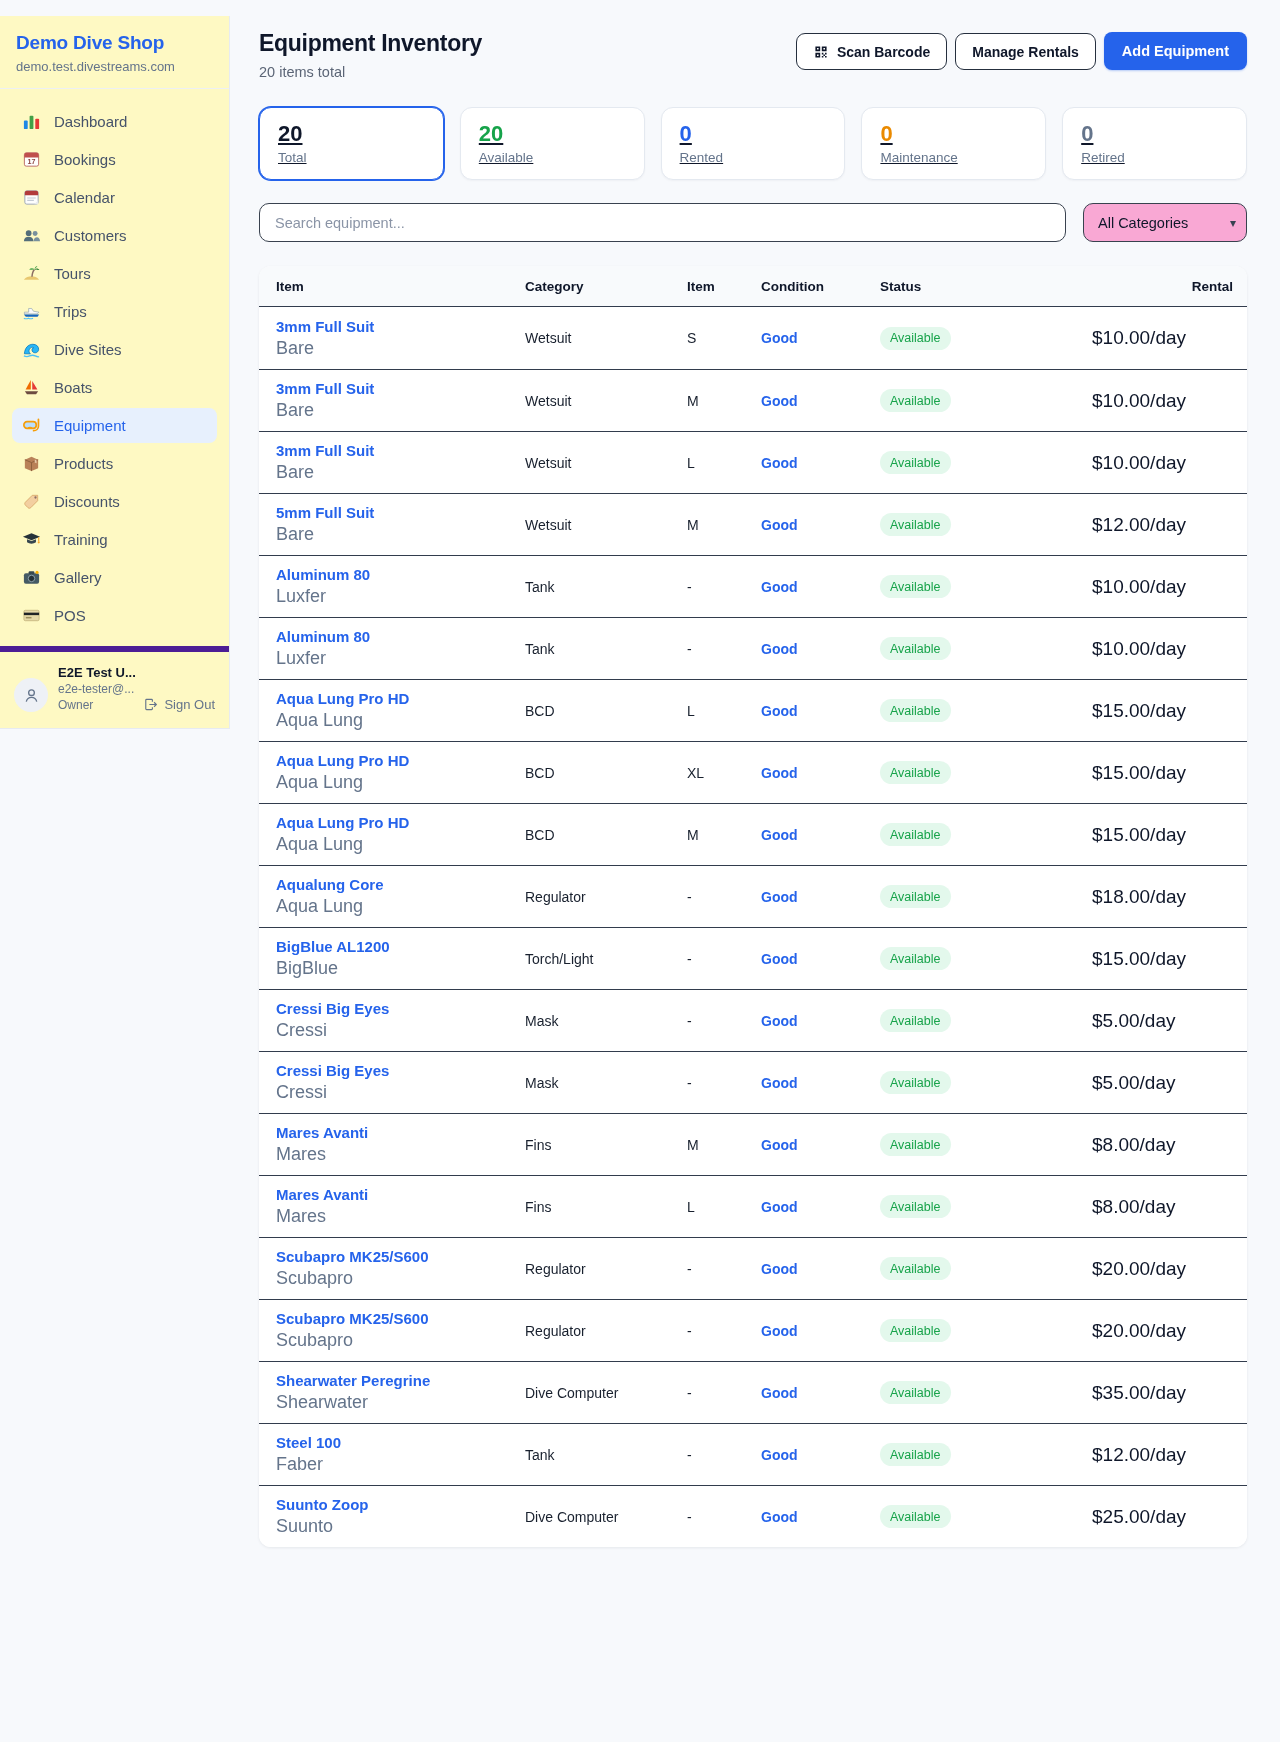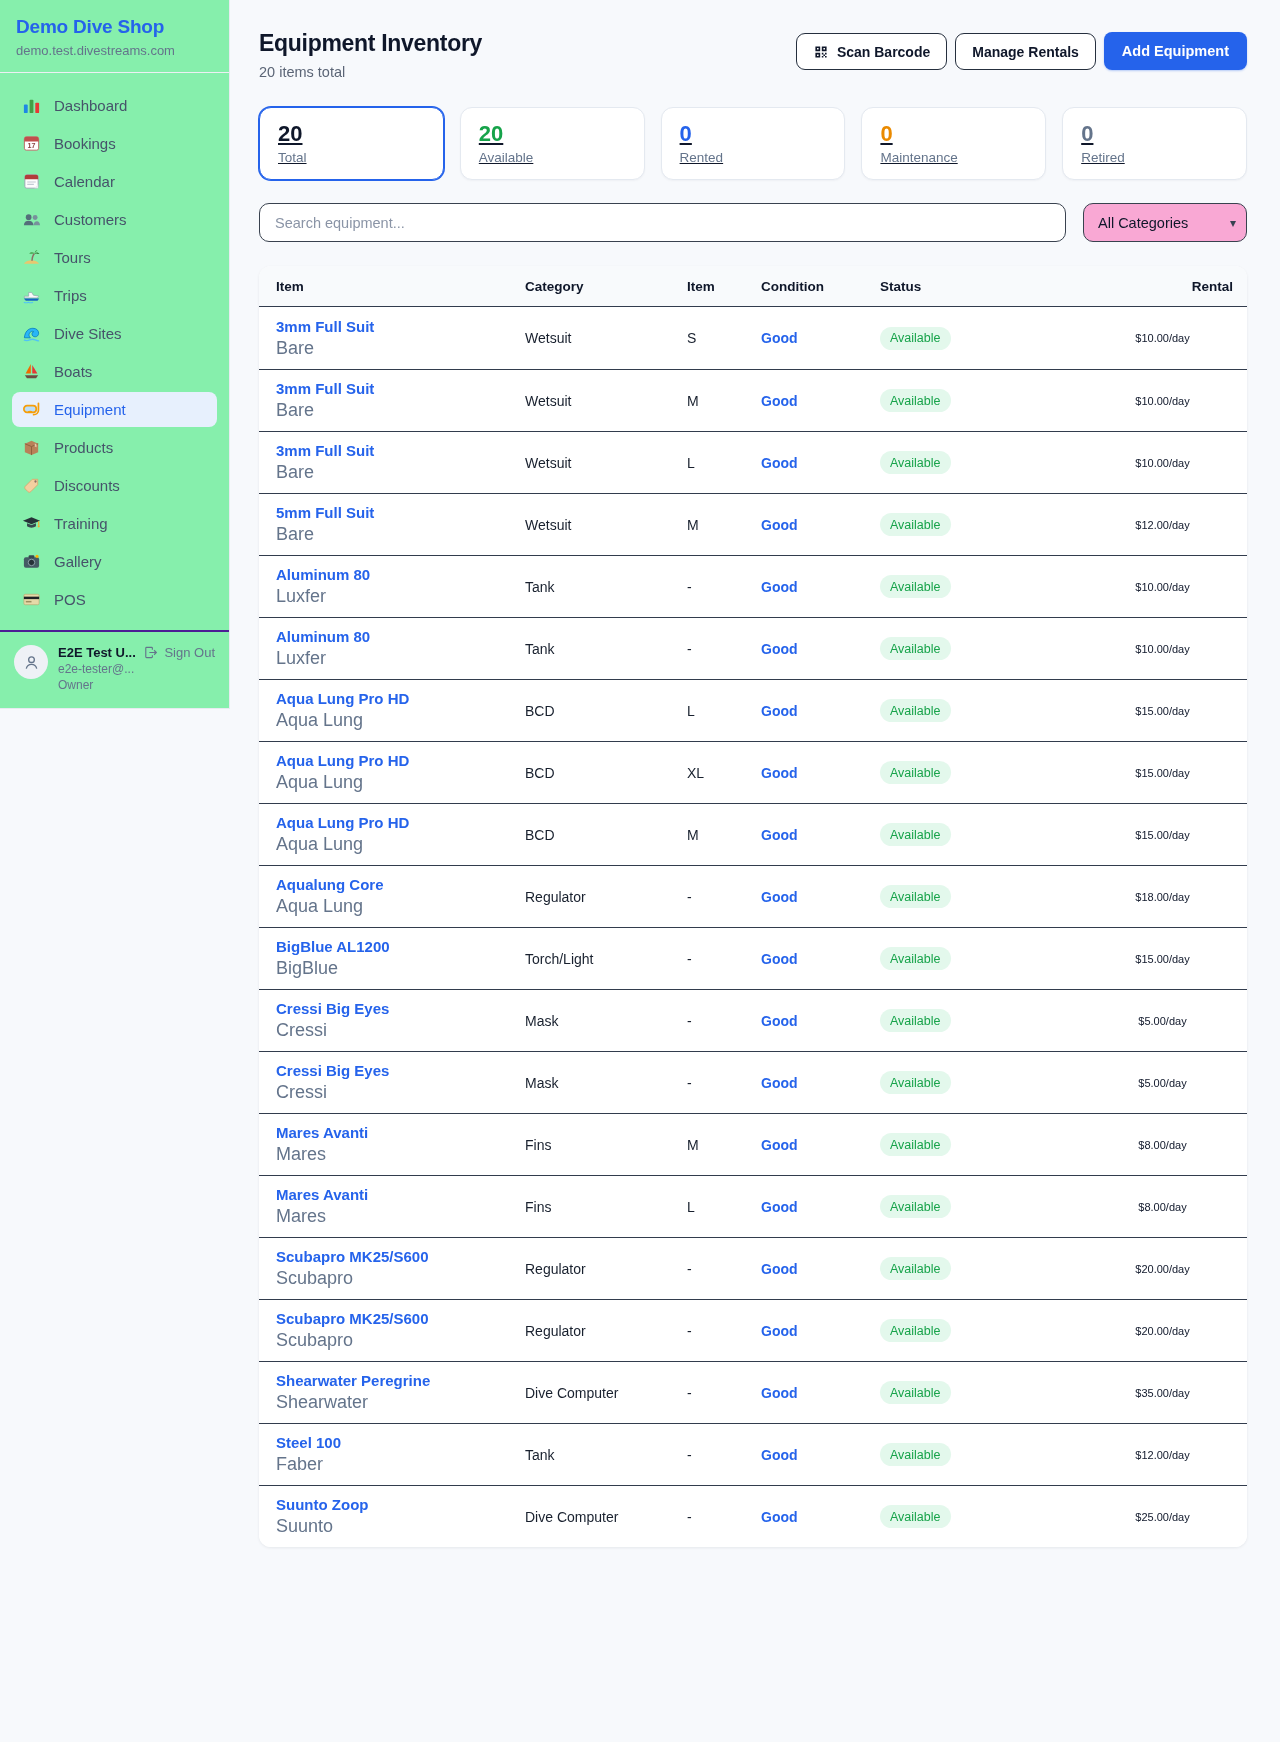--- a/index.html
+++ b/index.html
@@ -1,28 +1,28 @@
 <!DOCTYPE html>
 <html><head>
 <meta charset="utf-8">
 <style>
   * { margin:0; padding:0; box-sizing:border-box; }
   html,body { width:1280px; min-height:1742px; background:#f7f9fc; font-family:"Liberation Sans","DejaVu Sans",sans-serif; color:#0f172a; }
 
   
-  .sidebar { position:absolute; top:0; left:0; width:230px; background:#86efac; border-right:1px solid #e7ebf1; border-bottom:1px solid #e7ebf1; }
+  .sidebar { position:absolute; top:16px; left:0; width:230px; background:#fef9c3; border-right:1px solid #e7ebf1; border-bottom:1px solid #e7ebf1; }
   .brand { padding:16px 16px 14px; border-bottom:1px solid #edf0f4; }
   .brand-name { font-size:19px; font-weight:700; color:#2563eb; letter-spacing:-.2px; }
   .brand-domain { font-size:13px; color:#64748b; margin-top:5px; }
   .nav { padding:12px 10px 10px; }
   .nav-item { display:flex; align-items:center; gap:13px; padding:8px 10px; margin:3px 2px; border-radius:8px; font-size:15px; color:#46536a; cursor:pointer; }
   .nav-item.active { background:#e7f0fd; color:#2563eb; font-weight:500; }
   .nav-ico { width:19px; height:19px; flex:0 0 19px; display:inline-flex; }
   .nav-ico svg { width:100%; height:100%; }
-  .userbox { display:flex; align-items:flex-start; gap:10px; padding:13px 14px 16px; border-top:2px solid #4c1d95; }
+  .userbox { display:flex; align-items:flex-end; gap:10px; padding:13px 14px 16px; border-top:6px solid #4c1d95; }
   .avatar { width:34px; height:34px; border-radius:50%; background:#eef1f6; display:flex; align-items:center; justify-content:center; flex:0 0 34px; }
   .avatar svg { width:19px; height:19px; }
   .usermeta { flex:1; min-width:0; }
   .uname { font-size:13px; font-weight:700; color:#0f172a; white-space:nowrap; }
   .uemail, .urole { font-size:12px; color:#64748b; margin-top:2px; white-space:nowrap; }
   .signout { display:flex; align-items:center; gap:6px; color:#64748b; font-size:13px; cursor:pointer; white-space:nowrap; }
   .signout svg { width:15px; height:15px; }
 
   
   .main { margin-left:230px; width:1050px; padding:30px 33px 40px 29px; }
@@ -56,21 +56,21 @@
   .t-head { height:41px; background:#f8fafc; border-bottom:1px solid #323c4d; }
   .t-head .th { font-size:13.5px; font-weight:700; color:#0f172a; }
   .t-head .th.right { text-align:right; }
   .t-row { height:62px; background:#fff; border-top:1px solid #323c4d; }
   .t-row:first-of-type { border-top:none; }
   .cell-item .iname { font-size:15px; font-weight:600; color:#2563eb; cursor:pointer; }
   .cell-item .ibrand { font-size:18px; color:#64748b; margin-top:3px; }
   .cell { font-size:14px; color:#18202e; }
   .cond { font-size:14px; color:#2563eb; cursor:pointer;font-weight:bold; }
   .badge { display:inline-block; padding:4.5px 10px; border-radius:999px; background:#e3f8ec; color:#17a34a; font-size:12.5px; }
-  .price { text-align:center; font-size:11px; color:#0f172a; }
+  .price { text-align:left; font-size:19px; color:#0f172a; }
 </style>
 </head>
 <body>
 
 <aside class="sidebar">
   <div class="brand">
     <div class="brand-name">Demo Dive Shop</div>
     <div class="brand-domain">demo.test.divestreams.com</div>
   </div>
 

